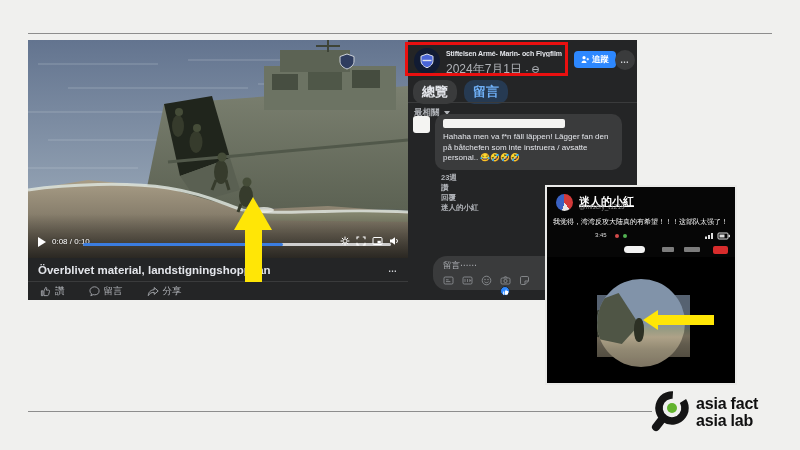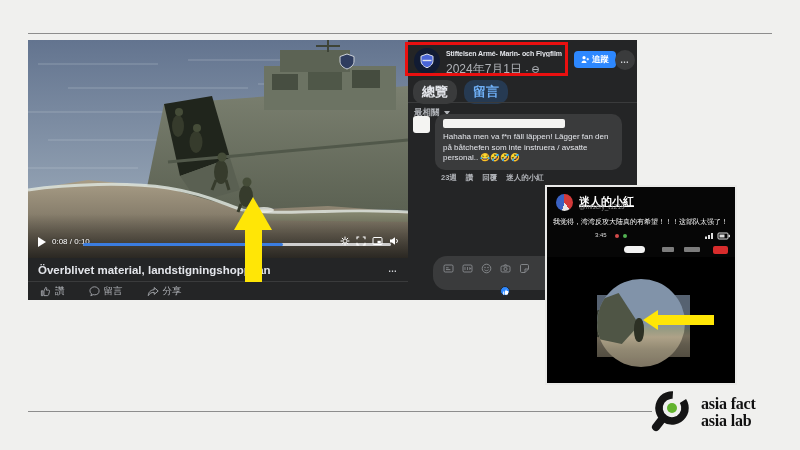--- a/index.html
+++ b/index.html
@@ -63,21 +63,21 @@
   .pdiv{position:absolute;left:0;top:62px;width:229px;height:1px;background:#3a3b3c;}
   .sort{position:absolute;left:6px;top:67px;display:flex;align-items:center;gap:4px;
         color:#b0b3b8;font-size:8.5px;font-weight:bold;}
   .chev{width:0;height:0;border-left:3.5px solid transparent;border-right:3.5px solid transparent;
         border-top:4px solid #b0b3b8;}
   .cavatar{position:absolute;left:5px;top:76px;width:17px;height:17px;border-radius:3px;background:#f4f4f2;}
   .bubble{position:absolute;left:27px;top:74px;width:187px;background:#3a3b3c;border-radius:10px;
           padding:5px 8px 6px;}
   .blurname{width:122px;height:9px;background:#f4f4f2;border-radius:2px;margin-bottom:4px;}
   .ctext{color:#e4e6eb;font-size:8px;line-height:1.32;}
-  .cmeta{position:absolute;left:33px;top:133px;display:flex;gap:9px;color:#b0b3b8;font-size:7.5px;font-weight:bold;}
+  .cmeta{position:absolute;left:33px;top:133px;display:flex;color:#b0b3b8;font-size:7.5px;font-weight:bold;flex-direction:column;}
   .composer{position:absolute;left:25px;top:216px;width:192px;height:34px;background:#3a3b3c;border-radius:14px;
             padding:4px 10px;}
   .composer .ph{color:#b0b3b8;font-size:8.5px;}
   .cicons{display:flex;gap:8px;margin-top:3px;}
   .cicons svg{display:block;}
 
   
   .arrow-up-head{position:absolute;left:234px;top:197px;width:0;height:0;z-index:4;
      border-left:19px solid transparent;border-right:19px solid transparent;
      border-bottom:33px solid var(--yellow,#ffe606);}
@@ -108,21 +108,21 @@
      border-radius:45%;}
   .mini-rect{left:50px;top:38px;width:93px;height:62px;filter:brightness(.68);}
   .mini-circle{left:50px;top:22px;width:88px;height:88px;border-radius:50%;filter:brightness(1.02);}
   .arrow-left-head{position:absolute;left:96px;top:53px;width:0;height:0;
      border-top:10px solid transparent;border-bottom:10px solid transparent;
      border-right:15px solid var(--yellow,#ffe606);z-index:3;}
   .arrow-left-shaft{position:absolute;left:109px;top:58px;width:58px;height:10px;
      background:var(--yellow,#ffe606);z-index:3;}
 
   
-  .brand{position:absolute;left:650px;top:388px;display:flex;align-items:center;gap:5px;z-index:6;font-family:Liberation Serif, serif;}
+  .brand{position:absolute;left:650px;top:388px;display:flex;align-items:center;z-index:6;}
   .brand-text{font-size:16px;font-weight:bold;color:#101010;line-height:1.08;letter-spacing:-.2px;}
 
   svg{overflow:visible;}
 </style>
 </head>
 <body>
 
 <div class="canvas">
 
   <div class="rule rule-top"></div>
@@ -288,20 +288,21 @@
         <div class="ctext">Hahaha men va f*n fäll läppen! Lägger fan den på båtchefen som inte instruera / avsatte personal.. 😂🤣🤣🤣</div>
       </div>
       <div class="cmeta">
         <span>23週</span>
         <span>讚</span>
         <span>回覆</span>
         <span>迷人的小紅</span>
       </div>
 
       <div class="composer">
+        <div class="ph">留言⋯⋯</div>
         <div class="cicons">
           <svg width="11" height="11" viewBox="0 0 11 11">
             <rect x="1" y="2" width="9" height="7" rx="1.2" fill="none" stroke="#8a8d91" stroke-width=".9"></rect>
             <path d="M3 4.8h2.6M3 6.6h4.4" stroke="#8a8d91" stroke-width=".9"></path>
           </svg>
           <svg width="11" height="11" viewBox="0 0 11 11">
             <rect x="1" y="2" width="9" height="7" rx="1.2" fill="none" stroke="#8a8d91" stroke-width=".9"></rect>
             <path d="M3 4v3M5.5 4v3M7.8 4v3M7.8 5.5h1.4" stroke="#8a8d91" stroke-width=".8"></path>
           </svg>
           <svg width="11" height="11" viewBox="0 0 11 11">

